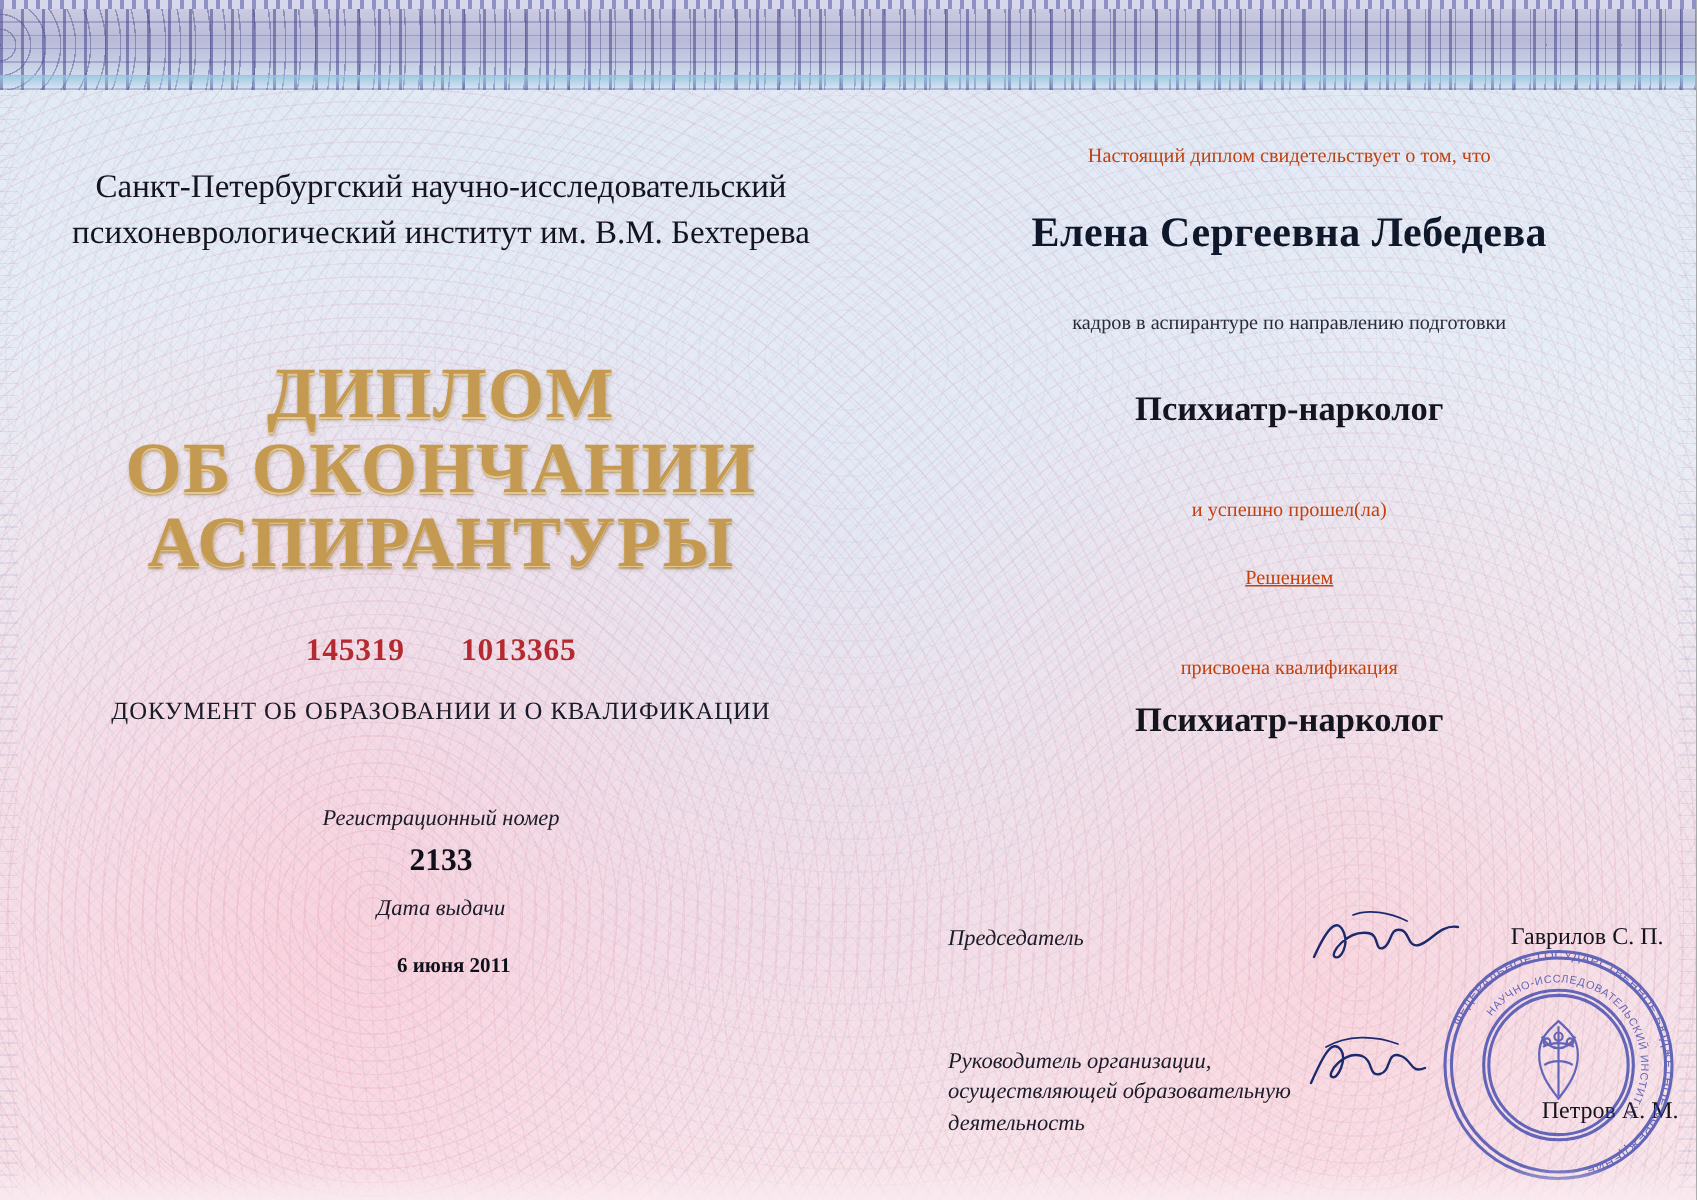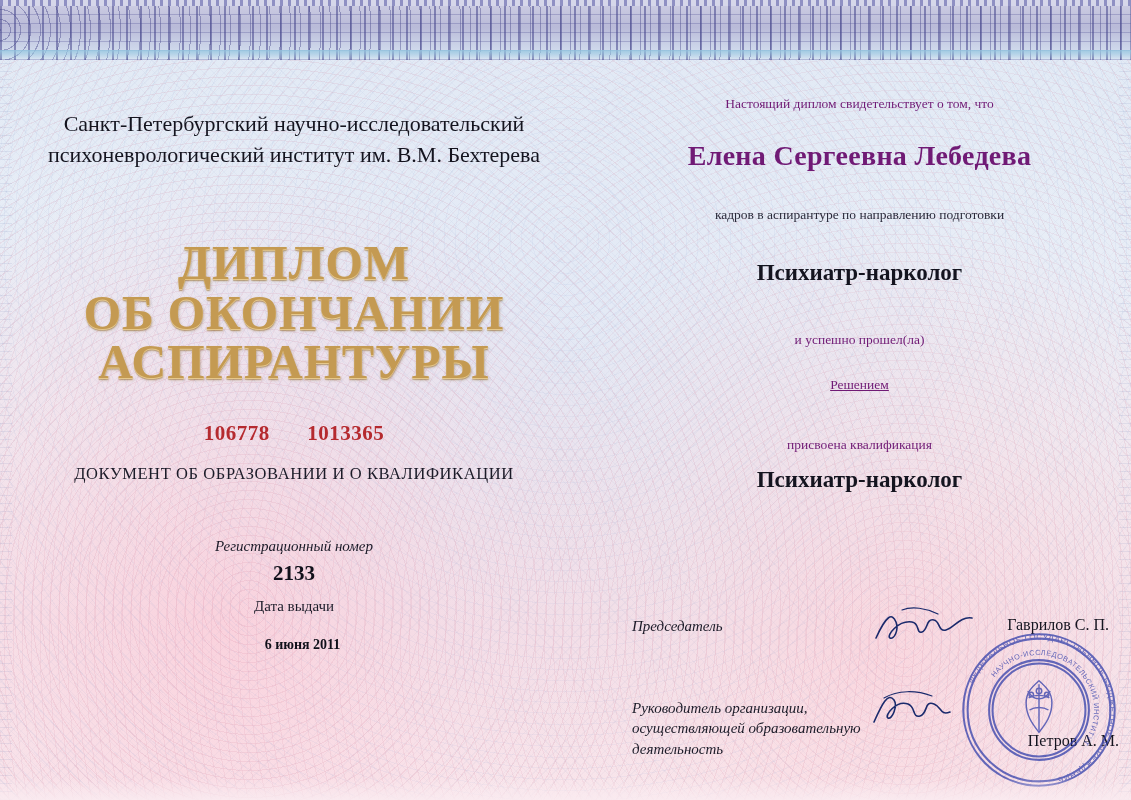--- a/index.html
+++ b/index.html
@@ -145,20 +145,21 @@
   }
   .reg-number {
     margin-top: 6px;
     font-size: 21px;
     font-weight: bold;
     color: #10101a;
   }
   .date-label {
     margin-top: 12px;
     font-size: 15px;
+    font-style: italic;
     color: #1b1b28;
   }
   .date-value {
     margin-top: 22px;
     font-size: 14px;
     font-weight: bold;
     color: #10101a;
     padding-left: 17px;
   }
 
@@ -166,28 +167,28 @@
   .right-col {
     position: absolute;
     left: 588px; top: 60px;
     width: 543px;
     height: 740px;
     text-align: center;
     color: #1b1b28;
   }
   .r-line-small {
     font-size: 13.5px;
-    color: #701a75;
+    color: #c2410c;
   }
   .r-attests { margin-top: 36px; }
   .r-name {
     margin-top: 28px;
     font-size: 28px;
     font-weight: bold;
-    color: #701a75;
+    color: #0f172a;
     letter-spacing: 0.3px;
   }
   .r-program {
     margin-top: 32px;
     font-size: 13.5px;
     line-height: 1.65;
     color: #2a2a3a;
     padding: 0 22px;
   }
   .r-qual-big {
@@ -285,21 +286,21 @@
       <div>психоневрологический институт им. В.М. Бехтерева</div>
     </div>
 
     <div class="diploma-title">
       <div class="l1">ДИПЛОМ</div>
       <div class="l2">ОБ ОКОНЧАНИИ</div>
       <div class="l3">АСПИРАНТУРЫ</div>
     </div>
 
     <div class="doc-numbers">
-      <span>106778</span>
+      <span>145319</span>
       <span class="gap"></span>
       <span>1013365</span>
     </div>
 
     <div class="doc-subtitle">ДОКУМЕНТ ОБ ОБРАЗОВАНИИ И О КВАЛИФИКАЦИИ</div>
 
     <div class="reg-label">Регистрационный номер</div>
     <div class="reg-number">2133</div>
 
     <div class="date-label">Дата выдачи</div>

